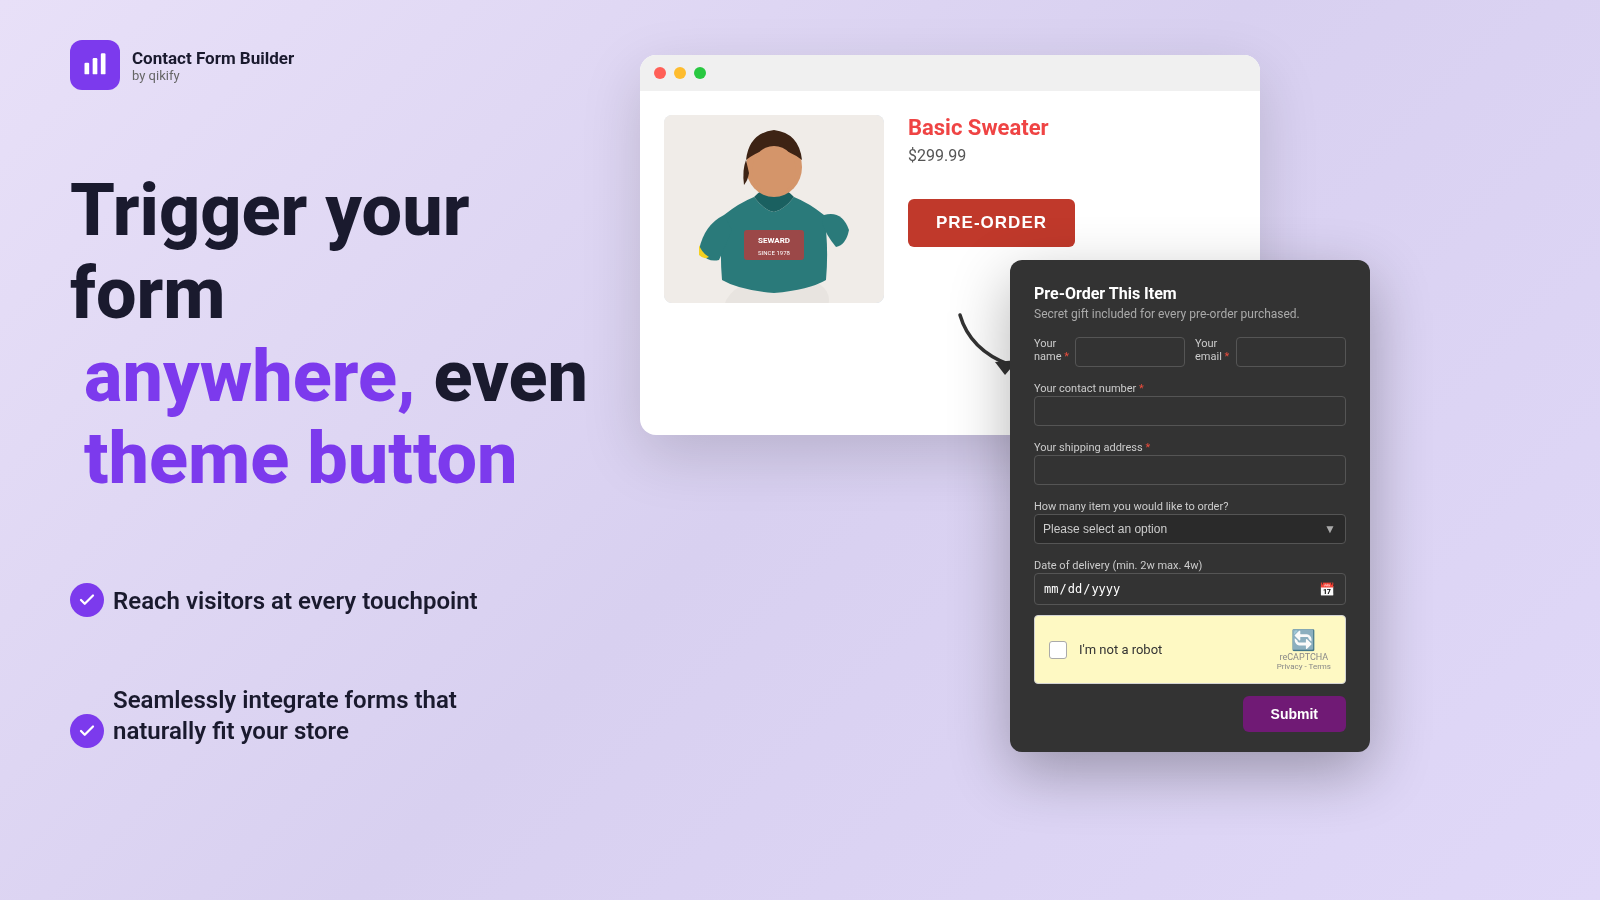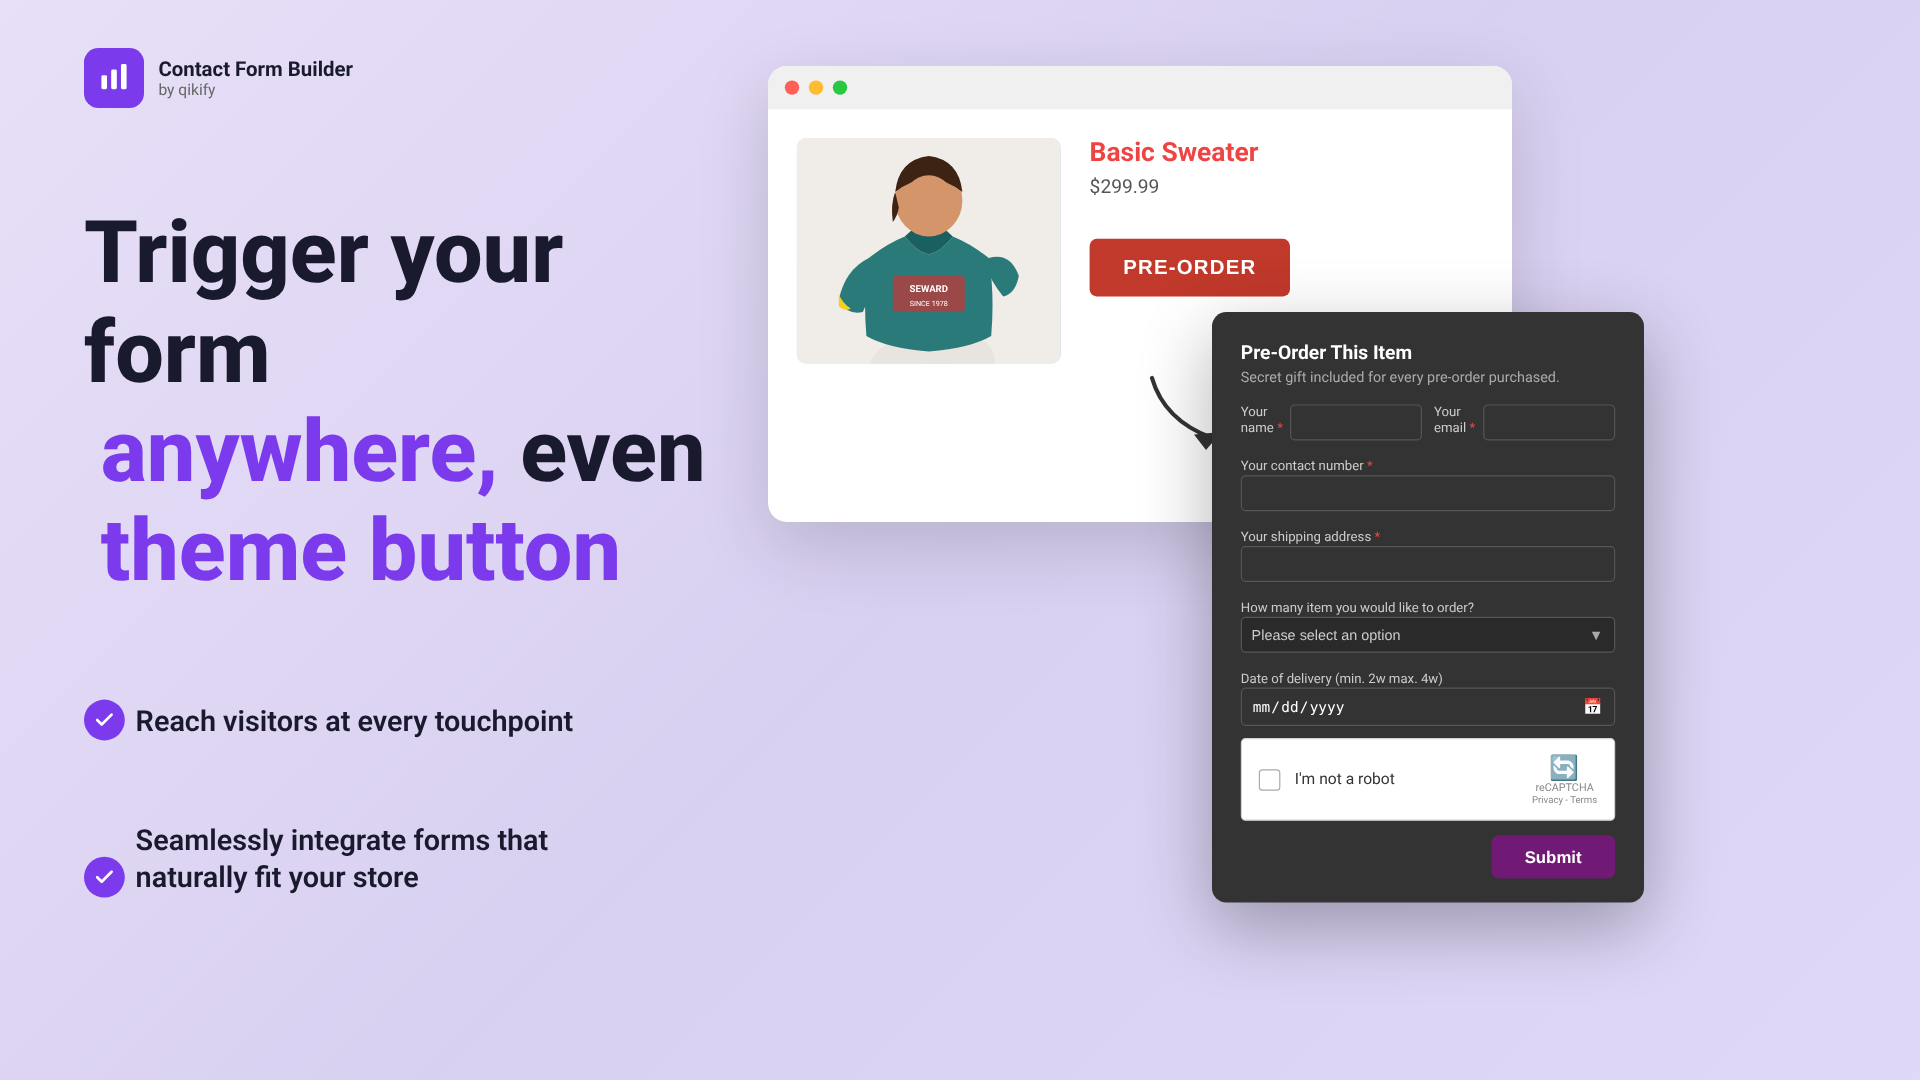--- a/index.html
+++ b/index.html
@@ -282,21 +282,21 @@
     .date-input-wrapper .cal-icon {
       position: absolute;
       right: 10px;
       top: 50%;
       transform: translateY(-50%);
       color: #aaa;
       font-size: 13px;
       pointer-events: none;
     }
     .captcha-box {
-      background: #ffffff;
+      background: #fef9c3;
       border: 1px solid #d3d3d3;
       border-radius: 4px;
       padding: 12px 14px;
       display: flex;
       align-items: center;
       justify-content: space-between;
       margin: 10px 0 12px;
     }
     .captcha-left {
       display: flex;

